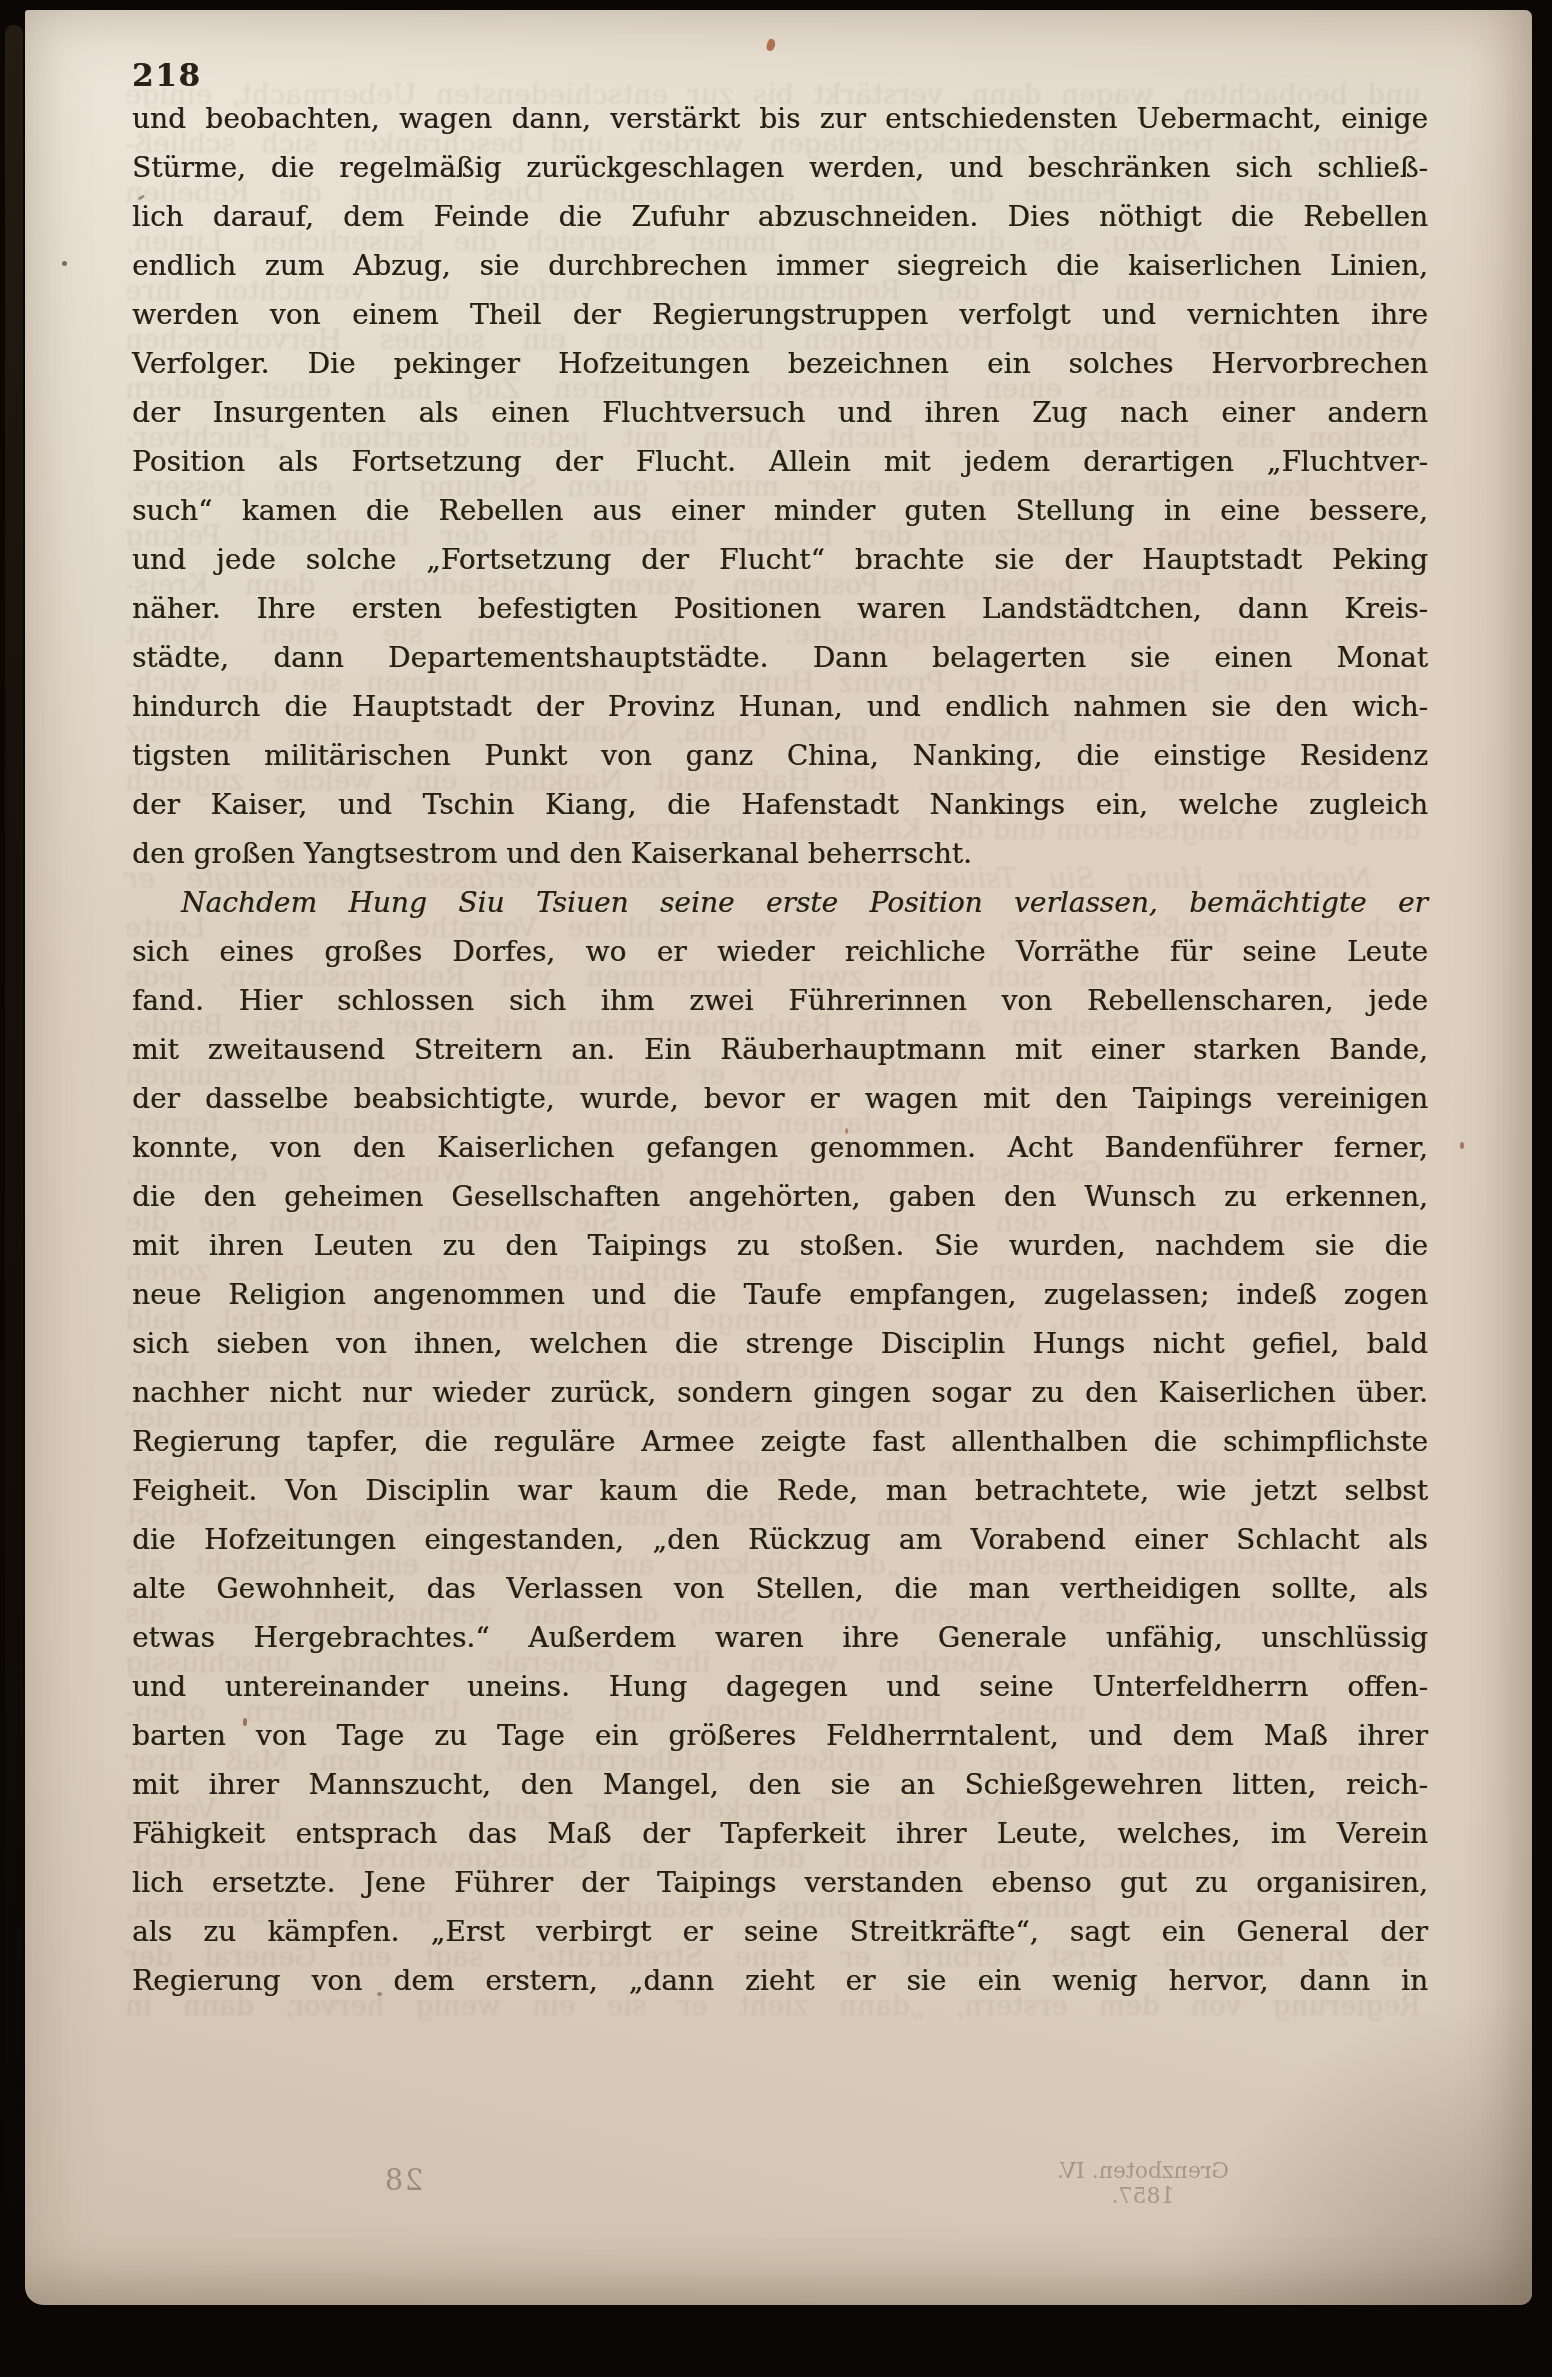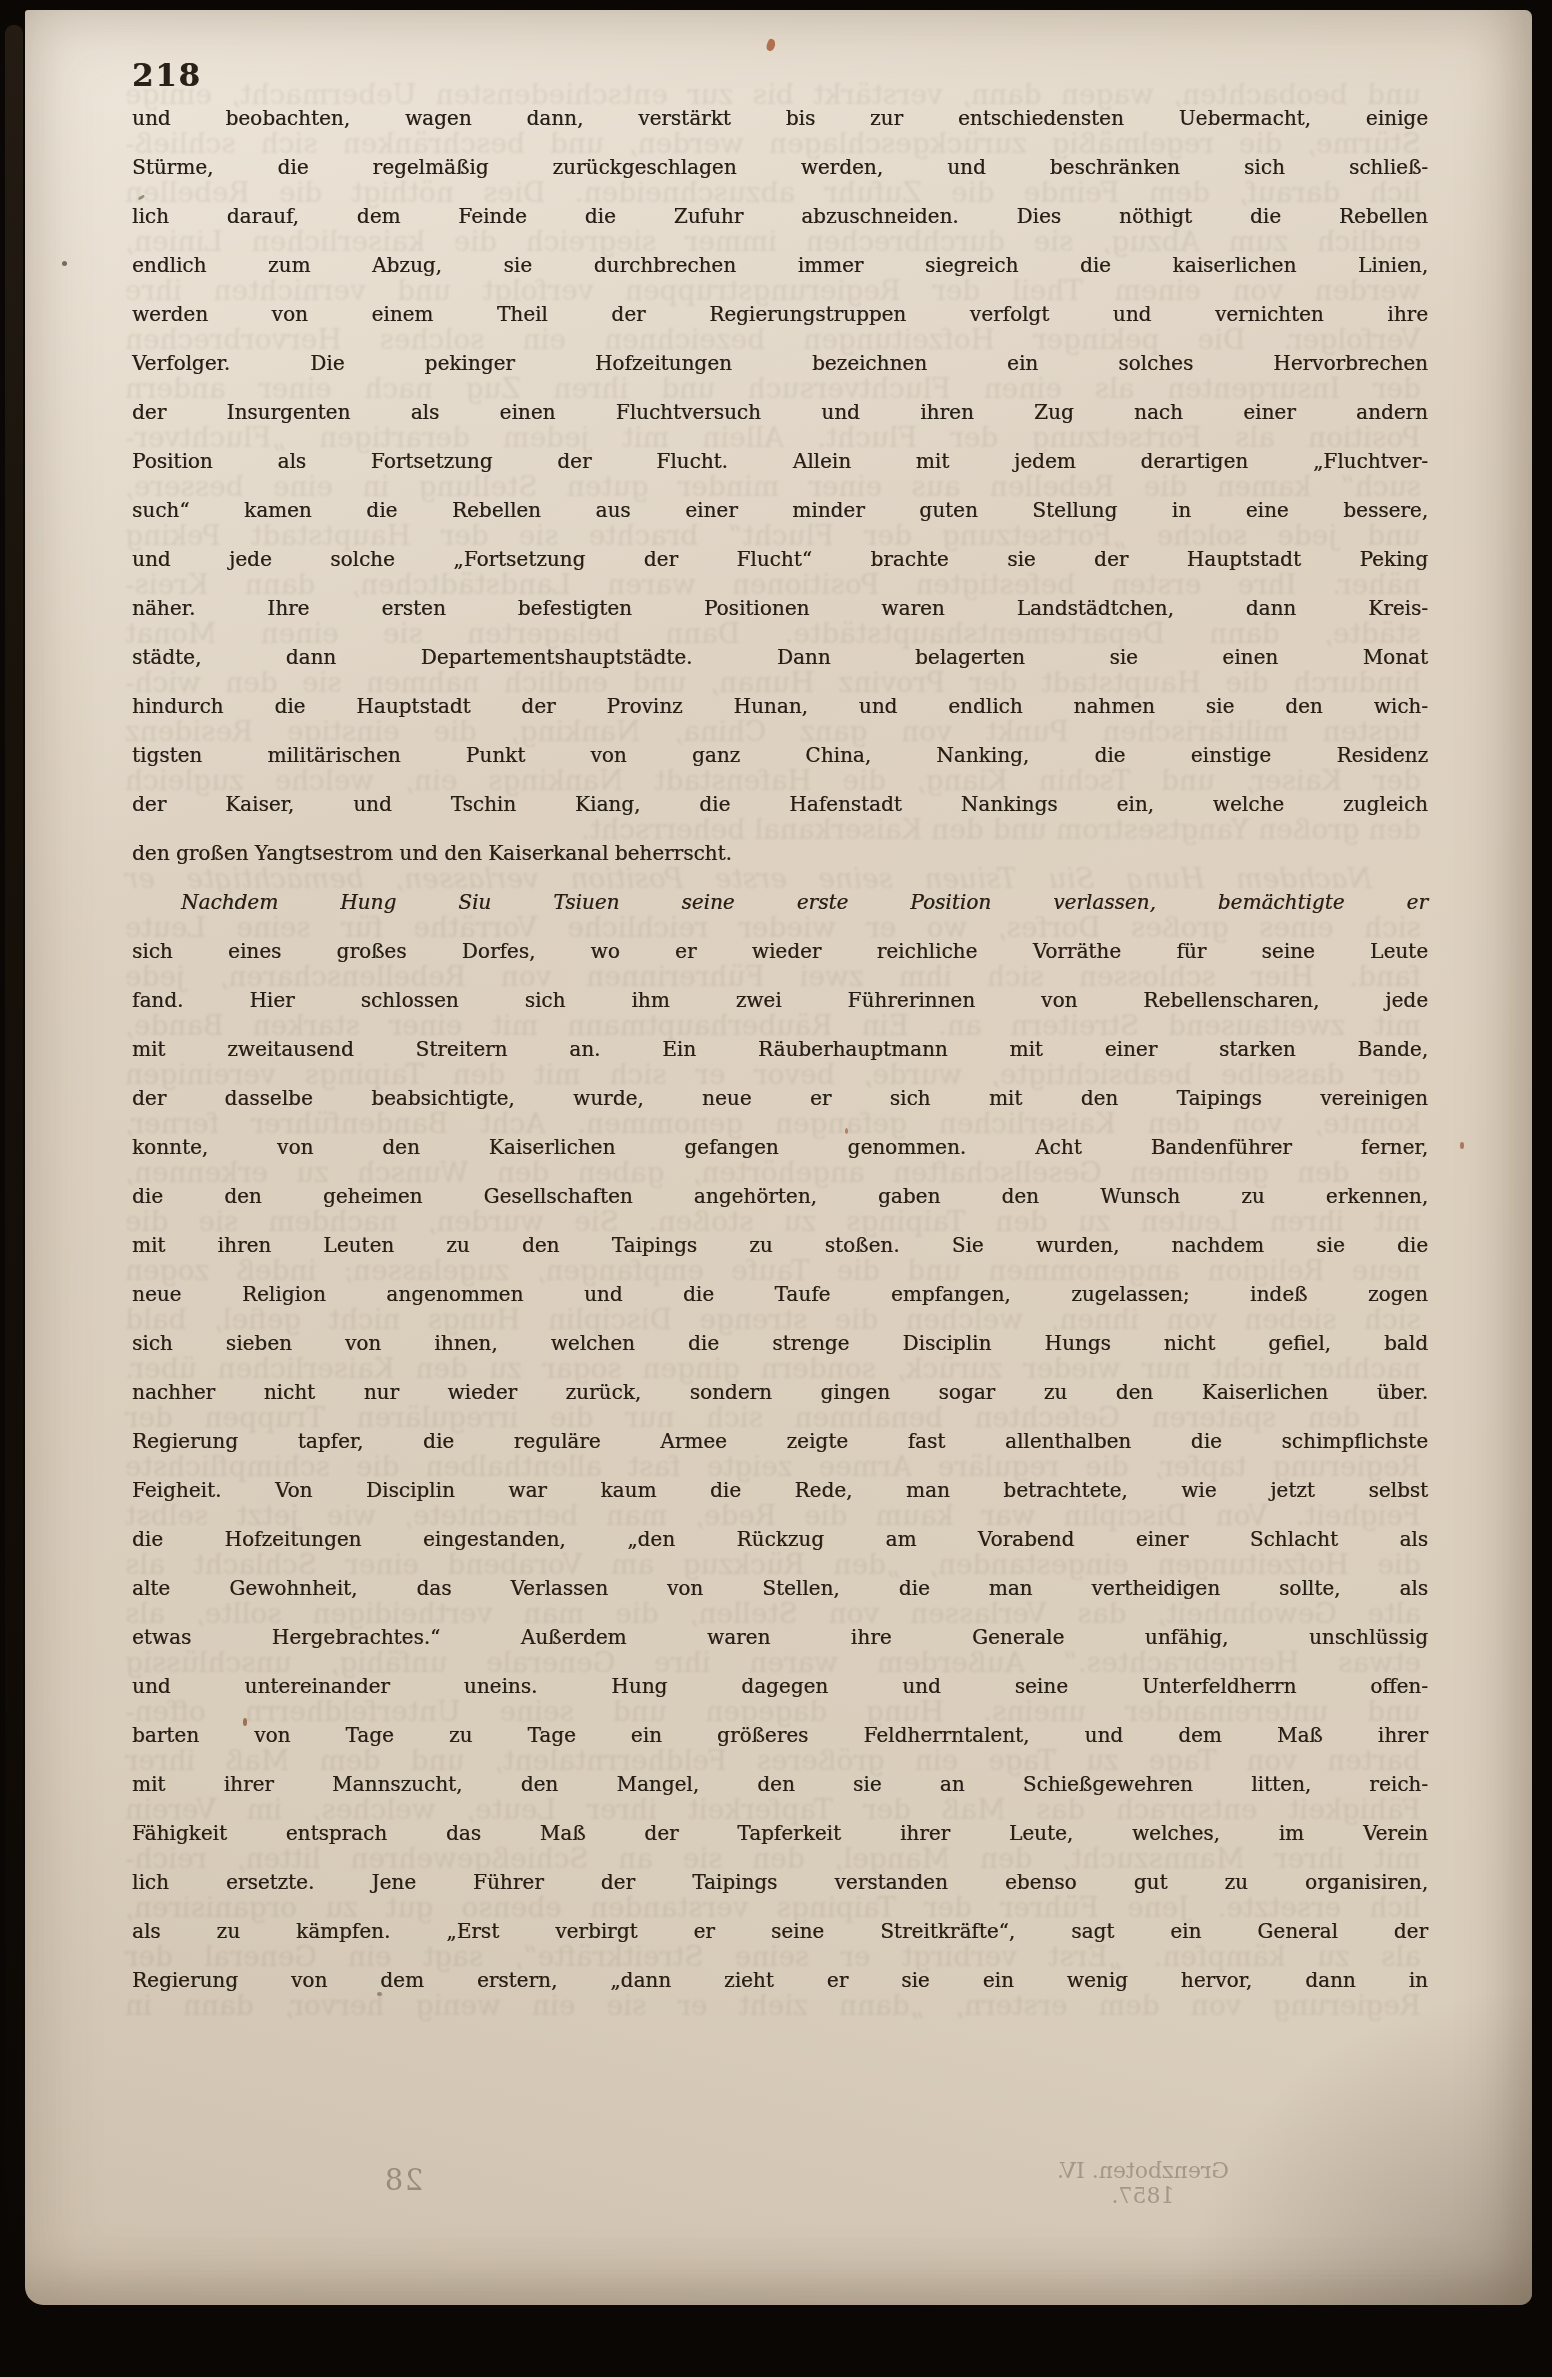--- a/index.html
+++ b/index.html
@@ -34,21 +34,21 @@
     border-radius:0 0 11.7px 0;pointer-events:none;
   }
   .page-number{
     position:absolute;left:107px;top:47px;width:1296px;
     text-align:left;font-size:31px;font-weight:bold;
     color:#292018;letter-spacing:1.7px;
     text-shadow:0.4px 0.3px 0.6px rgba(41,32,24,.55);
   }
   .text-block{
     position:absolute;left:107px;top:84px;width:1296px;
-    color:#261e15;font-size:20px;
+    color:#261e15;font-size:28px;
     text-shadow:0.5px 0.2px 0.6px rgba(38,27,17,.6);
   }
   .ghost-block{
     position:absolute;left:100px;top:60px;width:1296px;
     font-size:28px;color:#40321f;
     transform:scaleX(-1);
     opacity:.085;filter:blur(1.3px);
     pointer-events:none;
   }
   .line{
@@ -144,21 +144,21 @@
       <div class="line">näher. Ihre ersten befestigten Positionen waren Landstädtchen, dann Kreis-</div>
       <div class="line">städte, dann Departementshauptstädte. Dann belagerten sie einen Monat</div>
       <div class="line">hindurch die Hauptstadt der Provinz Hunan, und endlich nahmen sie den wich-</div>
       <div class="line">tigsten militärischen Punkt von ganz China, Nanking, die einstige Residenz</div>
       <div class="line">der Kaiser, und Tschin Kiang, die Hafenstadt Nankings ein, welche zugleich</div>
       <div class="line nojust">den großen Yangtsestrom und den Kaiserkanal beherrscht.</div>
       <div class="line indent">Nachdem Hung Siu Tsiuen seine erste Position verlassen, bemächtigte er</div>
       <div class="line">sich eines großes Dorfes, wo er wieder reichliche Vorräthe für seine Leute</div>
       <div class="line">fand. Hier schlossen sich ihm zwei Führerinnen von Rebellenscharen, jede</div>
       <div class="line">mit zweitausend Streitern an. Ein Räuberhauptmann mit einer starken Bande,</div>
-      <div class="line">der dasselbe beabsichtigte, wurde, neue er sich mit den Taipings vereinigen</div>
+      <div class="line">der dasselbe beabsichtigte, wurde, bevor er wagen mit den Taipings vereinigen</div>
       <div class="line">konnte, von den Kaiserlichen gefangen genommen. Acht Bandenführer ferner,</div>
       <div class="line">die den geheimen Gesellschaften angehörten, gaben den Wunsch zu erkennen,</div>
       <div class="line">mit ihren Leuten zu den Taipings zu stoßen. Sie wurden, nachdem sie die</div>
       <div class="line">neue Religion angenommen und die Taufe empfangen, zugelassen; indeß zogen</div>
       <div class="line">sich sieben von ihnen, welchen die strenge Disciplin Hungs nicht gefiel, bald</div>
       <div class="line">nachher nicht nur wieder zurück, sondern gingen sogar zu den Kaiserlichen über.</div>
       <div class="line">Regierung tapfer, die reguläre Armee zeigte fast allenthalben die schimpflichste</div>
       <div class="line">Feigheit. Von Disciplin war kaum die Rede, man betrachtete, wie jetzt selbst</div>
       <div class="line">die Hofzeitungen eingestanden, „den Rückzug am Vorabend einer Schlacht als</div>
       <div class="line">alte Gewohnheit, das Verlassen von Stellen, die man vertheidigen sollte, als</div>

